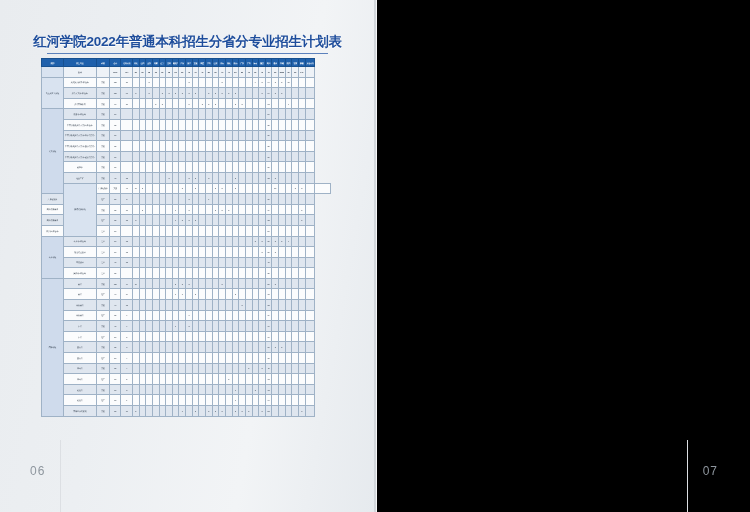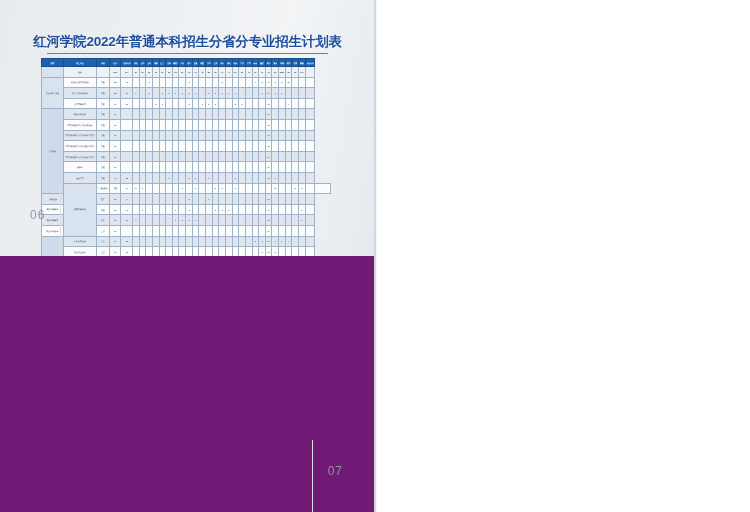--- a/index.html
+++ b/index.html
@@ -1,29 +1,29 @@
 <!DOCTYPE html>
 <html><head>
 <meta charset="utf-8">
 <style>
   html,body{margin:0;padding:0;}
   body{
     width:750px;height:512px;overflow:hidden;
     background:#ffffff;
     font-family:"Liberation Sans","DejaVu Sans",sans-serif;
   }
-  .spread{position:relative;width:750px;height:512px;display:flex;flex-direction:column;}
+  .spread{position:relative;width:750px;height:512px;display:flex;}
   .page{position:relative;height:512px;box-sizing:border-box;}
   .page-left{
     width:375px;
     background:linear-gradient(100deg,#e9ecef 0%,#eceff2 35%,#f2f4f6 70%,#e6eaee 100%);
   }
   .page-right{
     width:375px;
-    background:#701a75;
+    background:#000000;
   }
   .gutter{
     position:absolute;left:374px;top:0;width:3px;height:512px;
     background:linear-gradient(90deg,#d8dce0 0%,#c9ced4 45%,#e8ebee 60%,#ffffff 100%);
     z-index:5;
   }
 
   
   .title{
     position:absolute;left:0;top:33px;width:375px;

